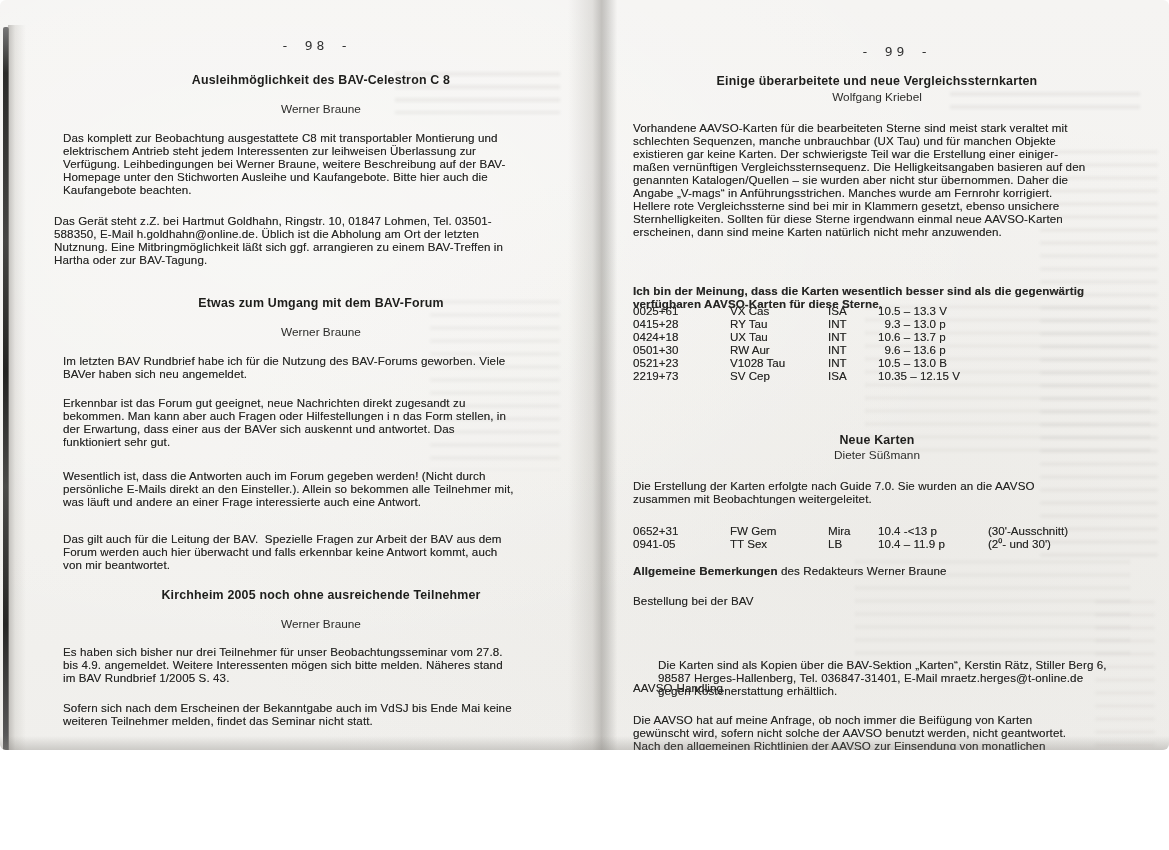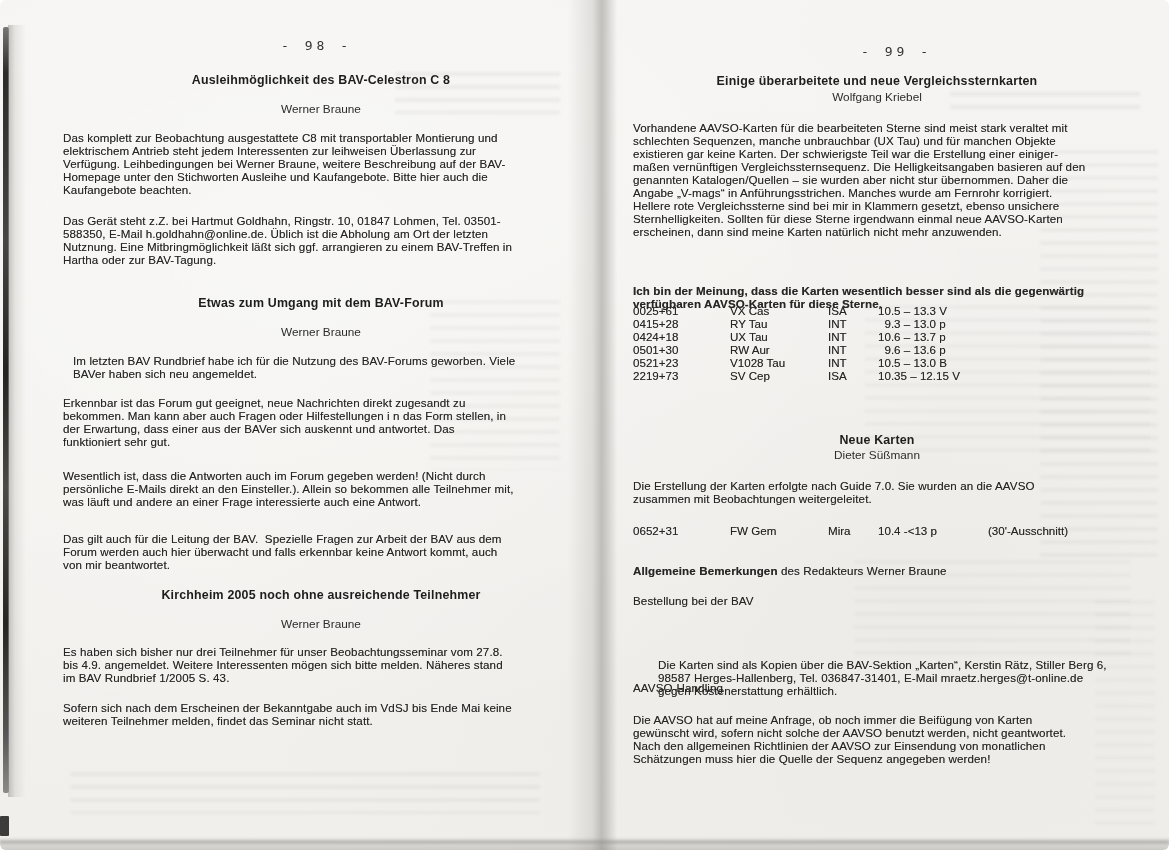--- a/index.html
+++ b/index.html
@@ -3,21 +3,21 @@
 <meta charset="utf-8">
 <style>
   html,body{margin:0;padding:0;}
   body{
     width:1169px;height:850px;
     background:#ffffff;
     font-family:"Liberation Sans", sans-serif;
     overflow:hidden;
   }
   .scan{
-    position:relative;width:1169px;height:850px;
+    position:relative;width:1169px;height:750px;
     background:
       radial-gradient(ellipse at 25% 30%, rgba(255,255,255,.35), rgba(0,0,0,0) 60%),
       radial-gradient(ellipse at 80% 70%, rgba(210,207,200,.18), rgba(0,0,0,0) 55%),
       linear-gradient(180deg,#f5f4f2 0%,#f3f2ef 60%,#f0efec 100%);
     color:#2a2a28;
     overflow:hidden;
     border-radius:6px;
   }
   .block{position:absolute;}
   .pagenum{
@@ -86,28 +86,28 @@
   <div>
     <div class="block pagenum" style="left:281px;top:38px;">- 98 -</div>
 
     <div class="block h" style="left:63px;top:73px;width:516px;">Ausleihmöglichkeit des BAV-Celestron C 8</div>
     <div class="block author" style="left:63px;top:102px;width:516px;">Werner Braune</div>
     <div class="block p" style="left:63px;top:131px;width:480px;">Das komplett zur Beobachtung ausgestattete C8 mit transportabler Montierung und
 elektrischem Antrieb steht jedem Interessenten zur leihweisen Überlassung zur
 Verfügung. Leihbedingungen bei Werner Braune, weitere Beschreibung auf der BAV-
 Homepage unter den Stichworten Ausleihe und Kaufangebote. Bitte hier auch die
 Kaufangebote beachten.</div>
-    <div class="block p" style="left:63px;top:214px;width:480px;">Das Gerät steht z.Z. bei Hartmut Goldhahn, Ringstr. 10, 01847 Lohmen, Tel. 03501-
+    <div class="block p" style="left:54px;top:214px;width:480px;">Das Gerät steht z.Z. bei Hartmut Goldhahn, Ringstr. 10, 01847 Lohmen, Tel. 03501-
 588350, E-Mail h.goldhahn@online.de. Üblich ist die Abholung am Ort der letzten
 Nutznung. Eine Mitbringmöglichkeit läßt sich ggf. arrangieren zu einem BAV-Treffen in
 Hartha oder zur BAV-Tagung.</div>
 
     <div class="block h" style="left:63px;top:296px;width:516px;">Etwas zum Umgang mit dem BAV-Forum</div>
     <div class="block author" style="left:63px;top:325px;width:516px;">Werner Braune</div>
-    <div class="block p" style="left:73px;top:354px;width:480px;">Im letzten BAV Rundbrief habe ich für die Nutzung des BAV-Forums geworben. Viele
+    <div class="block p" style="left:63px;top:354px;width:480px;">Im letzten BAV Rundbrief habe ich für die Nutzung des BAV-Forums geworben. Viele
 BAVer haben sich neu angemeldet.</div>
     <div class="block p" style="left:63px;top:396px;width:480px;">Erkennbar ist das Forum gut geeignet, neue Nachrichten direkt zugesandt zu
 bekommen. Man kann aber auch Fragen oder Hilfestellungen i n das Form stellen, in
 der Erwartung, dass einer aus der BAVer sich auskennt und antwortet. Das
 funktioniert sehr gut.</div>
     <div class="block p" style="left:63px;top:469px;width:480px;">Wesentlich ist, dass die Antworten auch im Forum gegeben werden! (Nicht durch
 persönliche E-Mails direkt an den Einsteller.). Allein so bekommen alle Teilnehmer mit,
 was läuft und andere an einer Frage interessierte auch eine Antwort.</div>
     <div class="block p" style="left:63px;top:532px;width:480px;">Das gilt auch für die Leitung der BAV.  Spezielle Fragen zur Arbeit der BAV aus dem
 Forum werden auch hier überwacht und falls erkennbar keine Antwort kommt, auch
@@ -184,20 +184,27 @@
 zusammen mit Beobachtungen weitergeleitet.</div>
 
     <div class="tbl" style="left:633px;top:524px;width:510px;">
       <div class="trow">
         <span class="c1">0652+31</span>
         <span class="c2">FW Gem</span>
         <span class="c3">Mira</span>
         <span class="c4">10.4 -&lt;13 p</span>
         <span class="c5">(30'-Ausschnitt)</span>
       </div>
+      <div class="trow">
+        <span class="c1">0941-05</span>
+        <span class="c2">TT Sex</span>
+        <span class="c3">LB</span>
+        <span class="c4">10.4 – 11.9 p</span>
+        <span class="c5">(2⁰- und 30')</span>
+      </div>
     </div>
 
     <div class="block p" style="left:633px;top:564px;width:490px;"><span class="bold">Allgemeine Bemerkungen</span><span> des Redakteurs Werner Braune</span></div>
 
     <div class="block p" style="left:633px;top:594px;width:490px;">Bestellung bei der BAV</div>
     <div class="block p" style="left:658px;top:626px;width:490px;margin-top:32px;">Die Karten sind als Kopien über die BAV-Sektion „Karten“, Kerstin Rätz, Stiller Berg 6,
 98587 Herges-Hallenberg, Tel. 036847-31401, E-Mail mraetz.herges@t-online.de
 gegen Kostenerstattung erhältlich.</div>
 
     <div class="block p" style="left:633px;top:681px;width:490px;">AAVSO-Handling</div>

